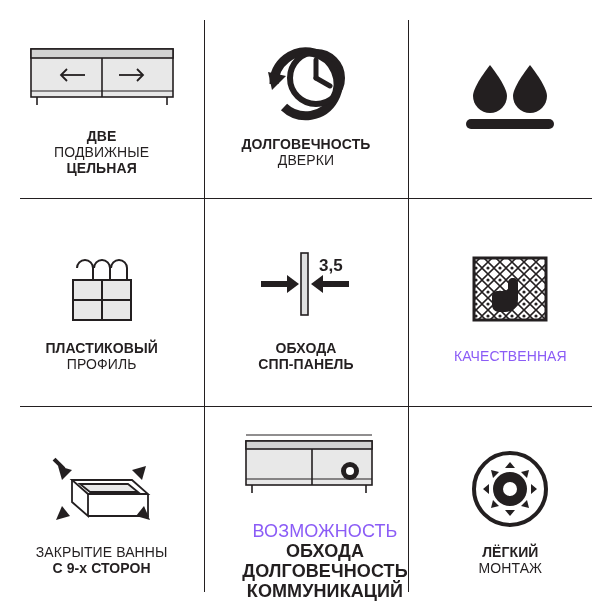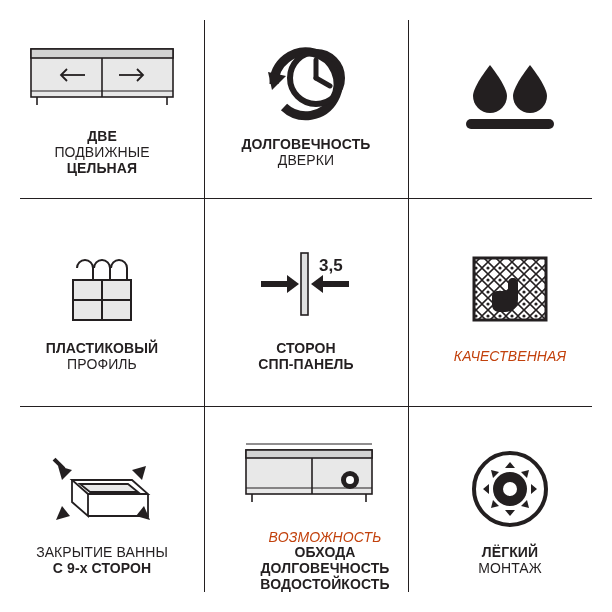--- a/index.html
+++ b/index.html
@@ -63,22 +63,22 @@
     line-height: 1.12;
     font-size: 13.5px;
     letter-spacing: 0.1px;
   }
   .caption .l1, .caption .l2, .caption .l3 {
     display: block;
   }
   .bold { font-weight: bold; }
   .reg  { font-weight: normal; }
   .cap-big { font-size: 14px; }
-  .cap-sm { font-size: 14px; margin-left: 38px; }
-  .gray { color: #c2410c; font-style: italic; }
+  .cap-sm { font-size: 18px; margin-left: 38px; }
+  .gray { color: #8b5cf6; }
 </style>
 </head>
 <body>
 
 <div class="grid">
 
   <div class="vline v1"></div>
   <div class="vline v2"></div>
   <div class="hline h1"></div>
   <div class="hline h2"></div>
@@ -162,21 +162,21 @@
           <rect x="20" y="36" width="26" height="6"></rect>
           <polygon points="46,30 58,39 46,48"></polygon>
           <rect x="82" y="36" width="26" height="6"></rect>
           <polygon points="82,30 70,39 82,48"></polygon>
         </g>
         <text x="78" y="26" font-family="Liberation Sans, sans-serif" font-size="17" font-weight="bold" fill="#231f20">3,5</text>
         <text x="84" y="42" font-family="Liberation Sans, sans-serif" font-size="10" font-weight="bold" fill="#231f20">мм</text>
       </svg>
     </div>
     <div class="caption cap-big">
-      <span class="l1 bold">СТОРОН</span>
+      <span class="l1 bold">ОБХОДА</span>
       <span class="l2 bold">СПП-ПАНЕЛЬ</span>
     </div>
   </div>
 
   <div class="cell">
     <div class="art">
       <svg width="104" height="86" viewBox="0 0 104 86">
         <defs>
           <pattern id="pat" width="12" height="12" patternUnits="userSpaceOnUse">
             <rect width="12" height="12" fill="#ffffff"></rect>
@@ -231,21 +231,21 @@
         <line x1="26" y1="60" x2="26" y2="68" stroke="#231f20" stroke-width="1.6"></line>
         <line x1="140" y1="60" x2="140" y2="68" stroke="#231f20" stroke-width="1.6"></line>
         <circle cx="124" cy="46" r="9" fill="#231f20"></circle>
         <circle cx="124" cy="46" r="4" fill="#ffffff"></circle>
         <line x1="20" y1="10" x2="146" y2="10" stroke="#231f20" stroke-width="1.2"></line>
       </svg>
     </div>
     <div class="caption cap-sm">
       <span class="l1 reg gray">ВОЗМОЖНОСТЬ</span>
       <span class="l2 bold">ОБХОДА ДОЛГОВЕЧНОСТЬ</span>
-      <span class="l3 bold">ВОДОСТОЙКОСТЬ</span>
+      <span class="l3 bold">КОММУНИКАЦИЙ</span>
     </div>
   </div>
 
   <div class="cell">
     <div class="art">
       <svg width="86" height="86" viewBox="0 0 86 86">
         <circle cx="43" cy="43" r="36" fill="none" stroke="#231f20" stroke-width="4"></circle>
         <g fill="#231f20">
           <path d="M43 16l5 6h-10zM43 70l5-6h-10zM16 43l6-5v10zM70 43l-6-5v10z"></path>
           <path d="M24 24l8 2-6 6zM62 24l-8 2 6 6zM24 62l8-2-6-6zM62 62l-8-2 6-6z"></path>

